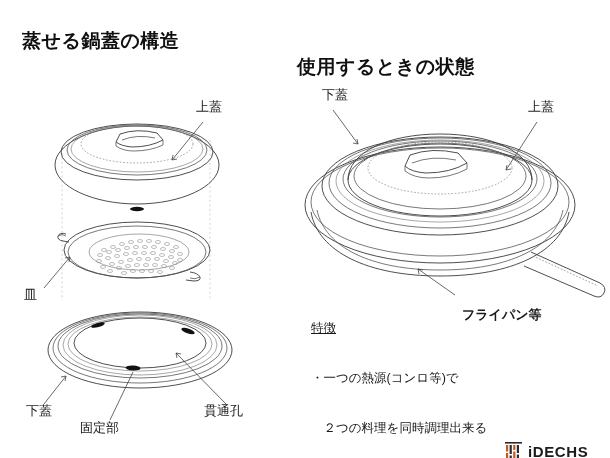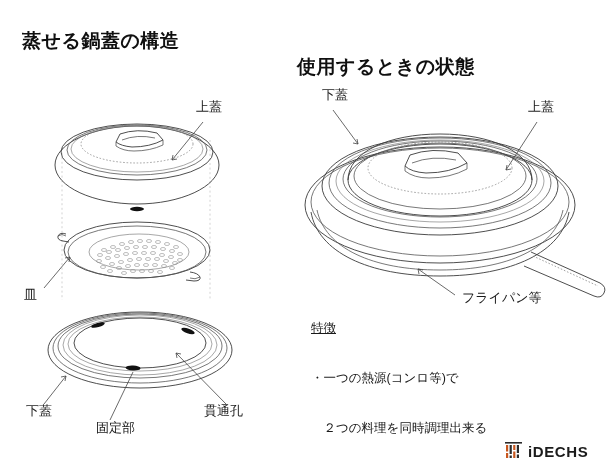--- a/index.html
+++ b/index.html
@@ -205,21 +205,21 @@
     <path class="leader" d="M 226,404 L 176,353"></path>
     <path class="leader" d="M 176,353 l 5,1 m -5,-1 l 1,5"></path>
   </svg>
 
   <div class="abs callout" style="left:196px; top:100px;">上蓋</div>
 
   <div class="abs callout" style="left:24px; top:288px;">皿</div>
 
   <div class="abs callout" style="left:26px; top:404px;">下蓋</div>
 
-  <div class="abs callout" style="left:96px; top:421px;">固定部</div>
+  <div class="abs callout" style="left:80px; top:421px;">固定部</div>
 
   <div class="abs callout" style="left:204px; top:404px;">貫通孔</div>
 
   <svg class="art" id="right-art" width="610" height="458" viewBox="0 0 610 458">
 
     <g>
 
       <ellipse class="ln" cx="440" cy="205" rx="135" ry="58"></ellipse>
       <ellipse class="ln2" cx="440" cy="202" rx="129" ry="54"></ellipse>
 
@@ -257,21 +257,21 @@
     <path class="leader" d="M 537,122 L 506,170"></path>
     <path class="leader" d="M 506,170 l 5,-1 m -5,1 l 1,-5"></path>
     <path class="leader" d="M 455,295 L 418,269"></path>
     <path class="leader" d="M 418,269 l 5,1 m -5,-1 l 1,5"></path>
   </svg>
 
   <div class="abs callout" style="left:322px; top:88px;">下蓋</div>
 
   <div class="abs callout" style="left:528px; top:100px;">上蓋</div>
 
-  <div class="abs callout" style="left:462px; top:291px;">フライパン等</div>
+  <div class="abs callout" style="left:462px; top:308px;font-weight:bold;">フライパン等</div>
 
   <div class="abs" style="left:311px; top:300px;">
     <div class="feat-head">特徴</div>
     <ul class="feat-list" id="feature-list">
       <li>・一つの熱源(コンロ等)で</li>
       <li>　２つの料理を同時調理出来る</li>
       
       
     </ul>
   </div>

